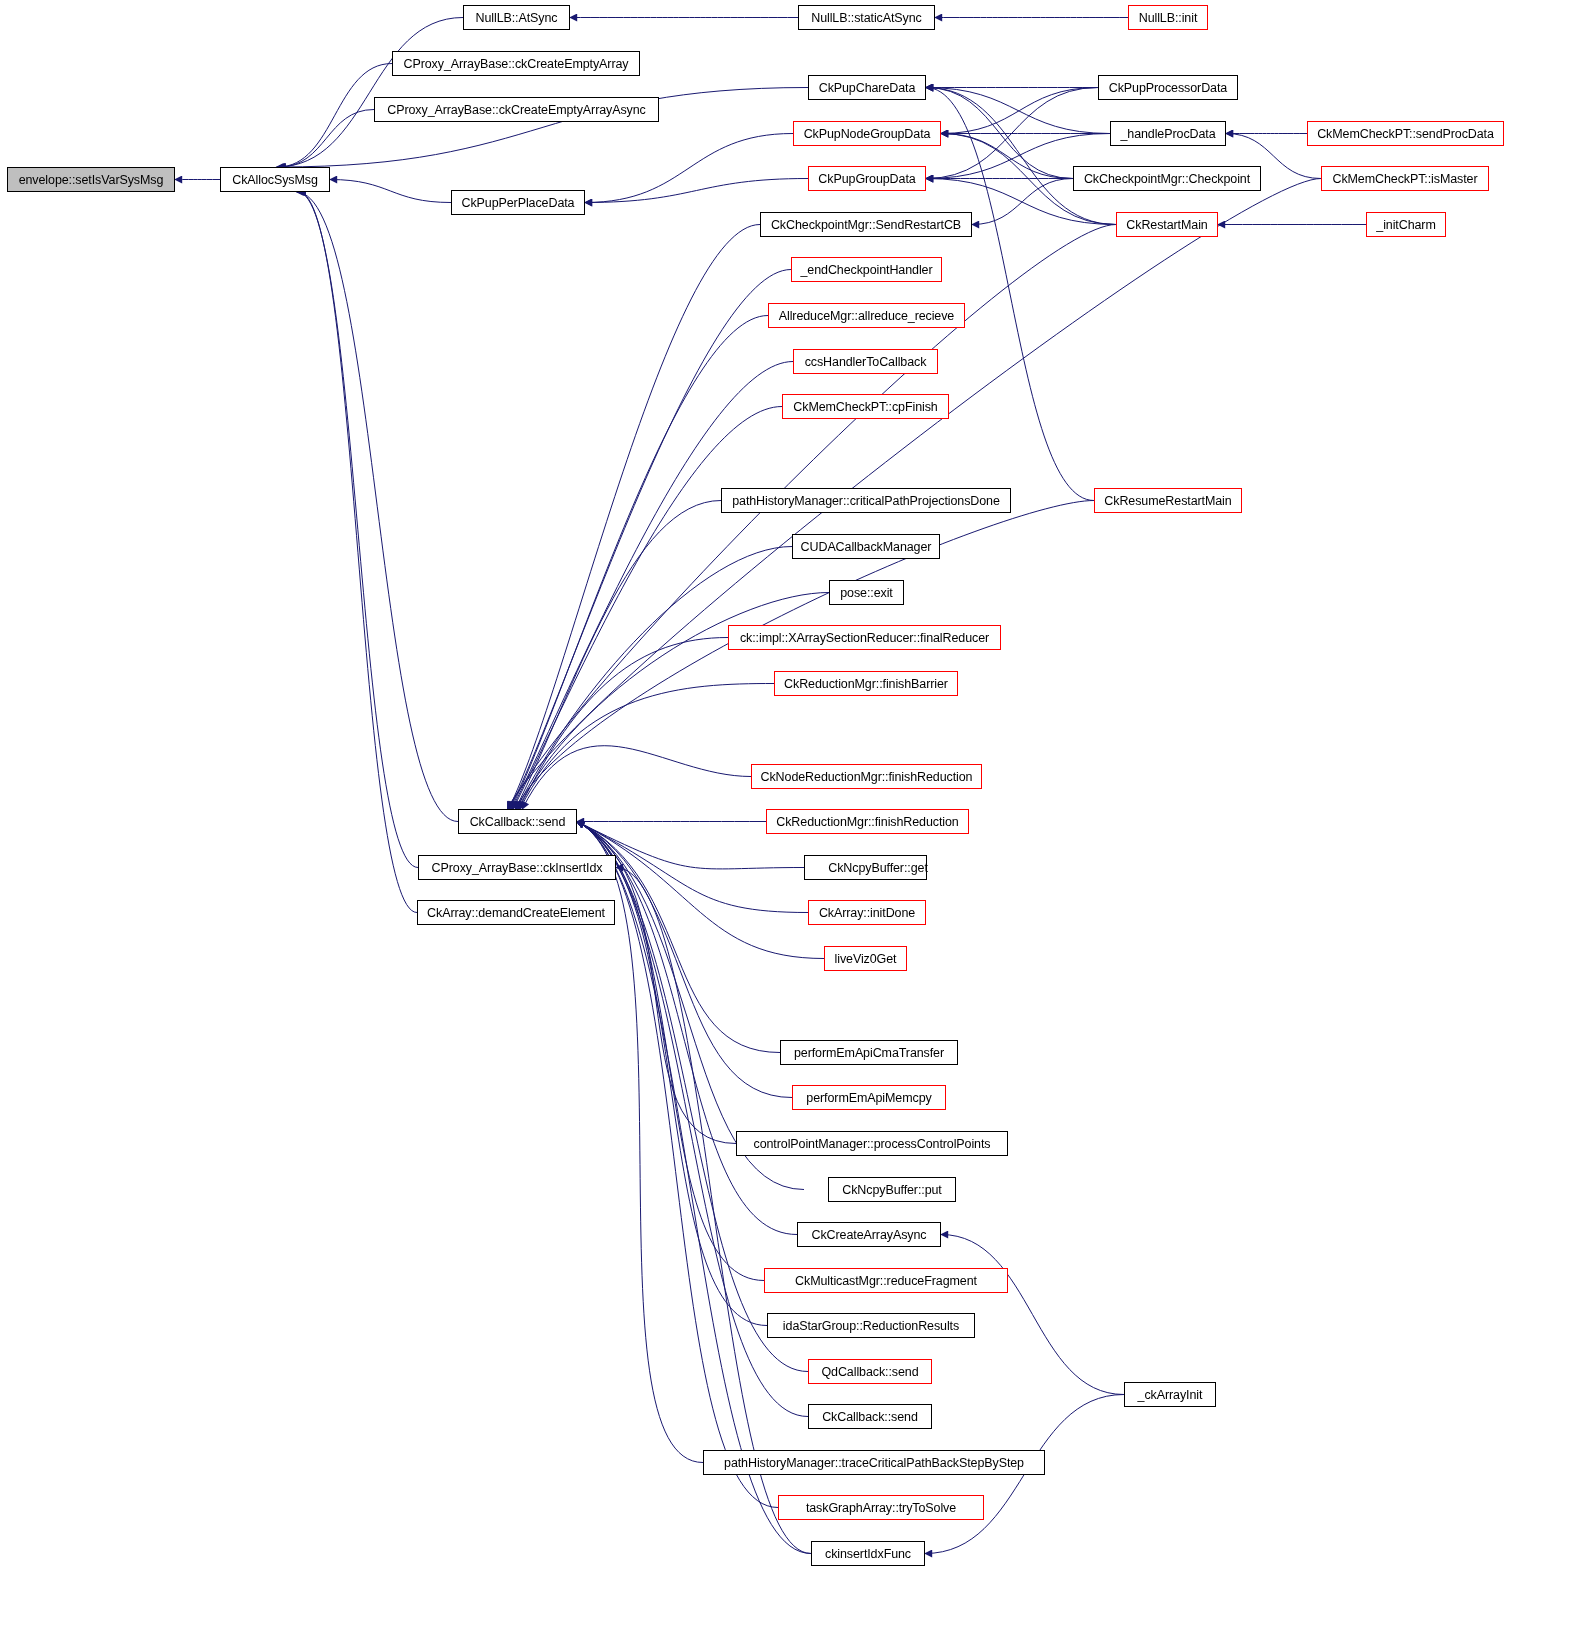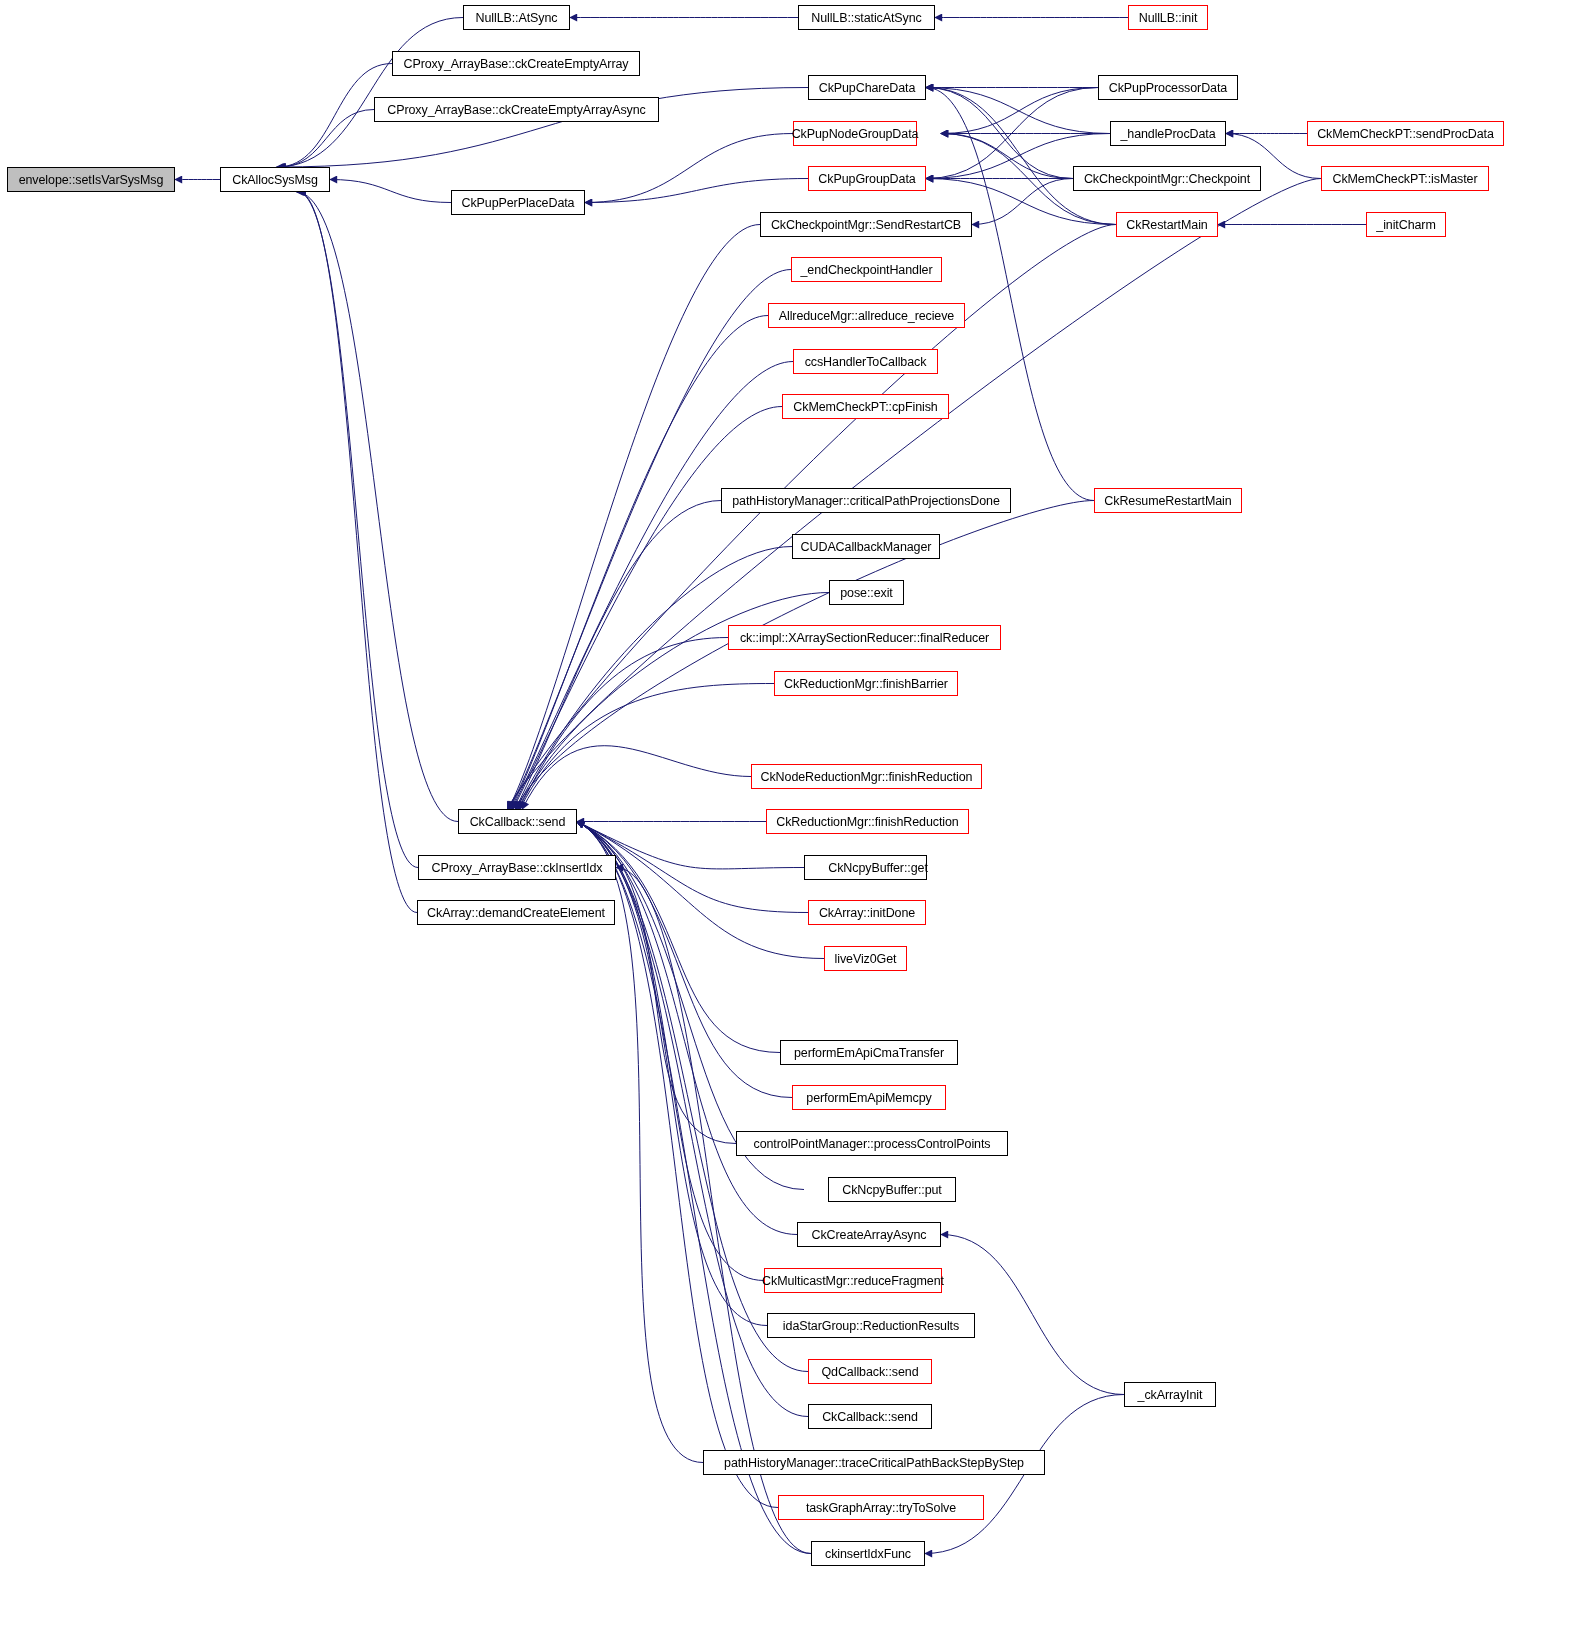--- a/index.html
+++ b/index.html
@@ -104,21 +104,21 @@
     </div>
     <div class="node" style="left: 392px; top: 51px; width: 248px;">
       <span>CProxy_ArrayBase::ckCreateEmptyArray</span>
     </div>
     <div class="node" style="left: 374px; top: 97px; width: 285px;">
       <span>CProxy_ArrayBase::ckCreateEmptyArrayAsync</span>
     </div>
     <div class="node" style="left: 808px; top: 75px; width: 118px;">
       <span>CkPupChareData</span>
     </div>
-    <div class="node red" style="left: 793px; top: 121px; width: 124px;">
+    <div class="node red" style="left: 793px; top: 121px; width: 148px;">
       <span>CkPupNodeGroupData</span>
     </div>
     <div class="node red" style="left: 808px; top: 166px; width: 118px;">
       <span>CkPupGroupData</span>
     </div>
     <div class="node" style="left: 451px; top: 190px; width: 134px;">
       <span>CkPupPerPlaceData</span>
     </div>
     <div class="node" style="left: 1098px; top: 75px; width: 140px;">
       <span>CkPupProcessorData</span>
@@ -206,21 +206,21 @@
     </div>
     <div class="node" style="left: 736px; top: 1131px; width: 272px;">
       <span>controlPointManager::processControlPoints</span>
     </div>
     <div class="node" style="left: 828px; top: 1177px; width: 128px;">
       <span>CkNcpyBuffer::put</span>
     </div>
     <div class="node" style="left: 797px; top: 1222px; width: 144px;">
       <span>CkCreateArrayAsync</span>
     </div>
-    <div class="node red" style="left: 764px; top: 1268px; width: 178px;">
+    <div class="node red" style="left: 764px; top: 1268px; width: 244px;">
       <span>CkMulticastMgr::reduceFragment</span>
     </div>
     <div class="node" style="left: 767px; top: 1313px; width: 208px;">
       <span>idaStarGroup::ReductionResults</span>
     </div>
     <div class="node red" style="left: 808px; top: 1359px; width: 124px;">
       <span>QdCallback::send</span>
     </div>
     <div class="node" style="left: 808px; top: 1404px; width: 124px;">
       <span>CkCallback::send</span>

